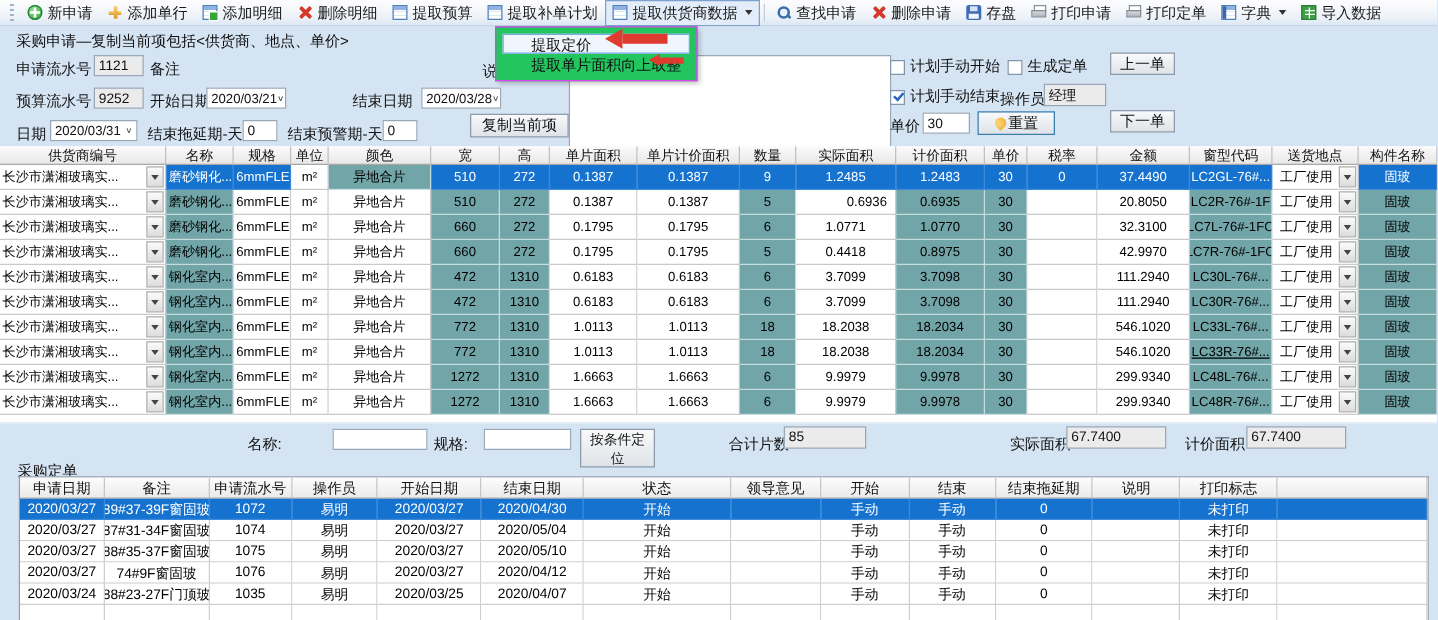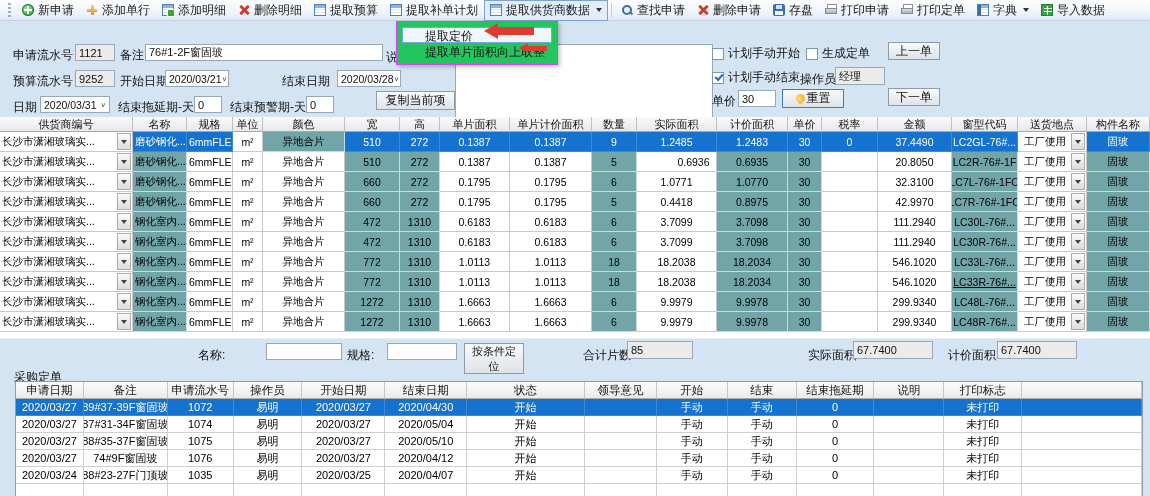--- a/index.html
+++ b/index.html
@@ -156,25 +156,25 @@
         <span class="tbi-label">字典</span>
         <span class="dd"></span>
       </div>
       <div class="tbi">
         <span class="icon import-icon"></span>
         <span class="tbi-label">导入数据</span>
       </div>
     </div>
 
   <div class="form-panel">
+    <div class="lbl" style="left:13px;top:4px;">采购申请—复制当前项包括&lt;供货商、地点、单价&gt;</div>
 
     <div class="lbl" style="left:13px;top:26px;">申请流水号</div>
     <input class="inp ro" style="left: 75px; top: 23px; width: 40px; height: 17px;" readonly="" value="1121">
     <div class="lbl" style="left:120px;top:26px;">备注</div>
-    <input class="inp" style="left: 145px; top: 23px; width: 238px; height: 17px;" value="76#1-2F窗固玻">
     <div class="lbl" style="left:386px;top:28px;">说</div>
     <textarea class="notearea" style="left: 455px; top: 23px; width: 252px; height: 73px;"></textarea>
 
     <div class="lbl" style="left:13px;top:52px;">预算流水号</div>
     <input class="inp ro" style="left: 75px; top: 49px; width: 40px; height: 17px;" readonly="" value="9252">
     <div class="lbl" style="left:120px;top:52px;">开始日期</div>
     <div class="datebox" style="left:165px;top:49px;width:64px;height:17px;">
         <span>2020/03/21</span>
         <span class="chev">∨</span>
       </div>

